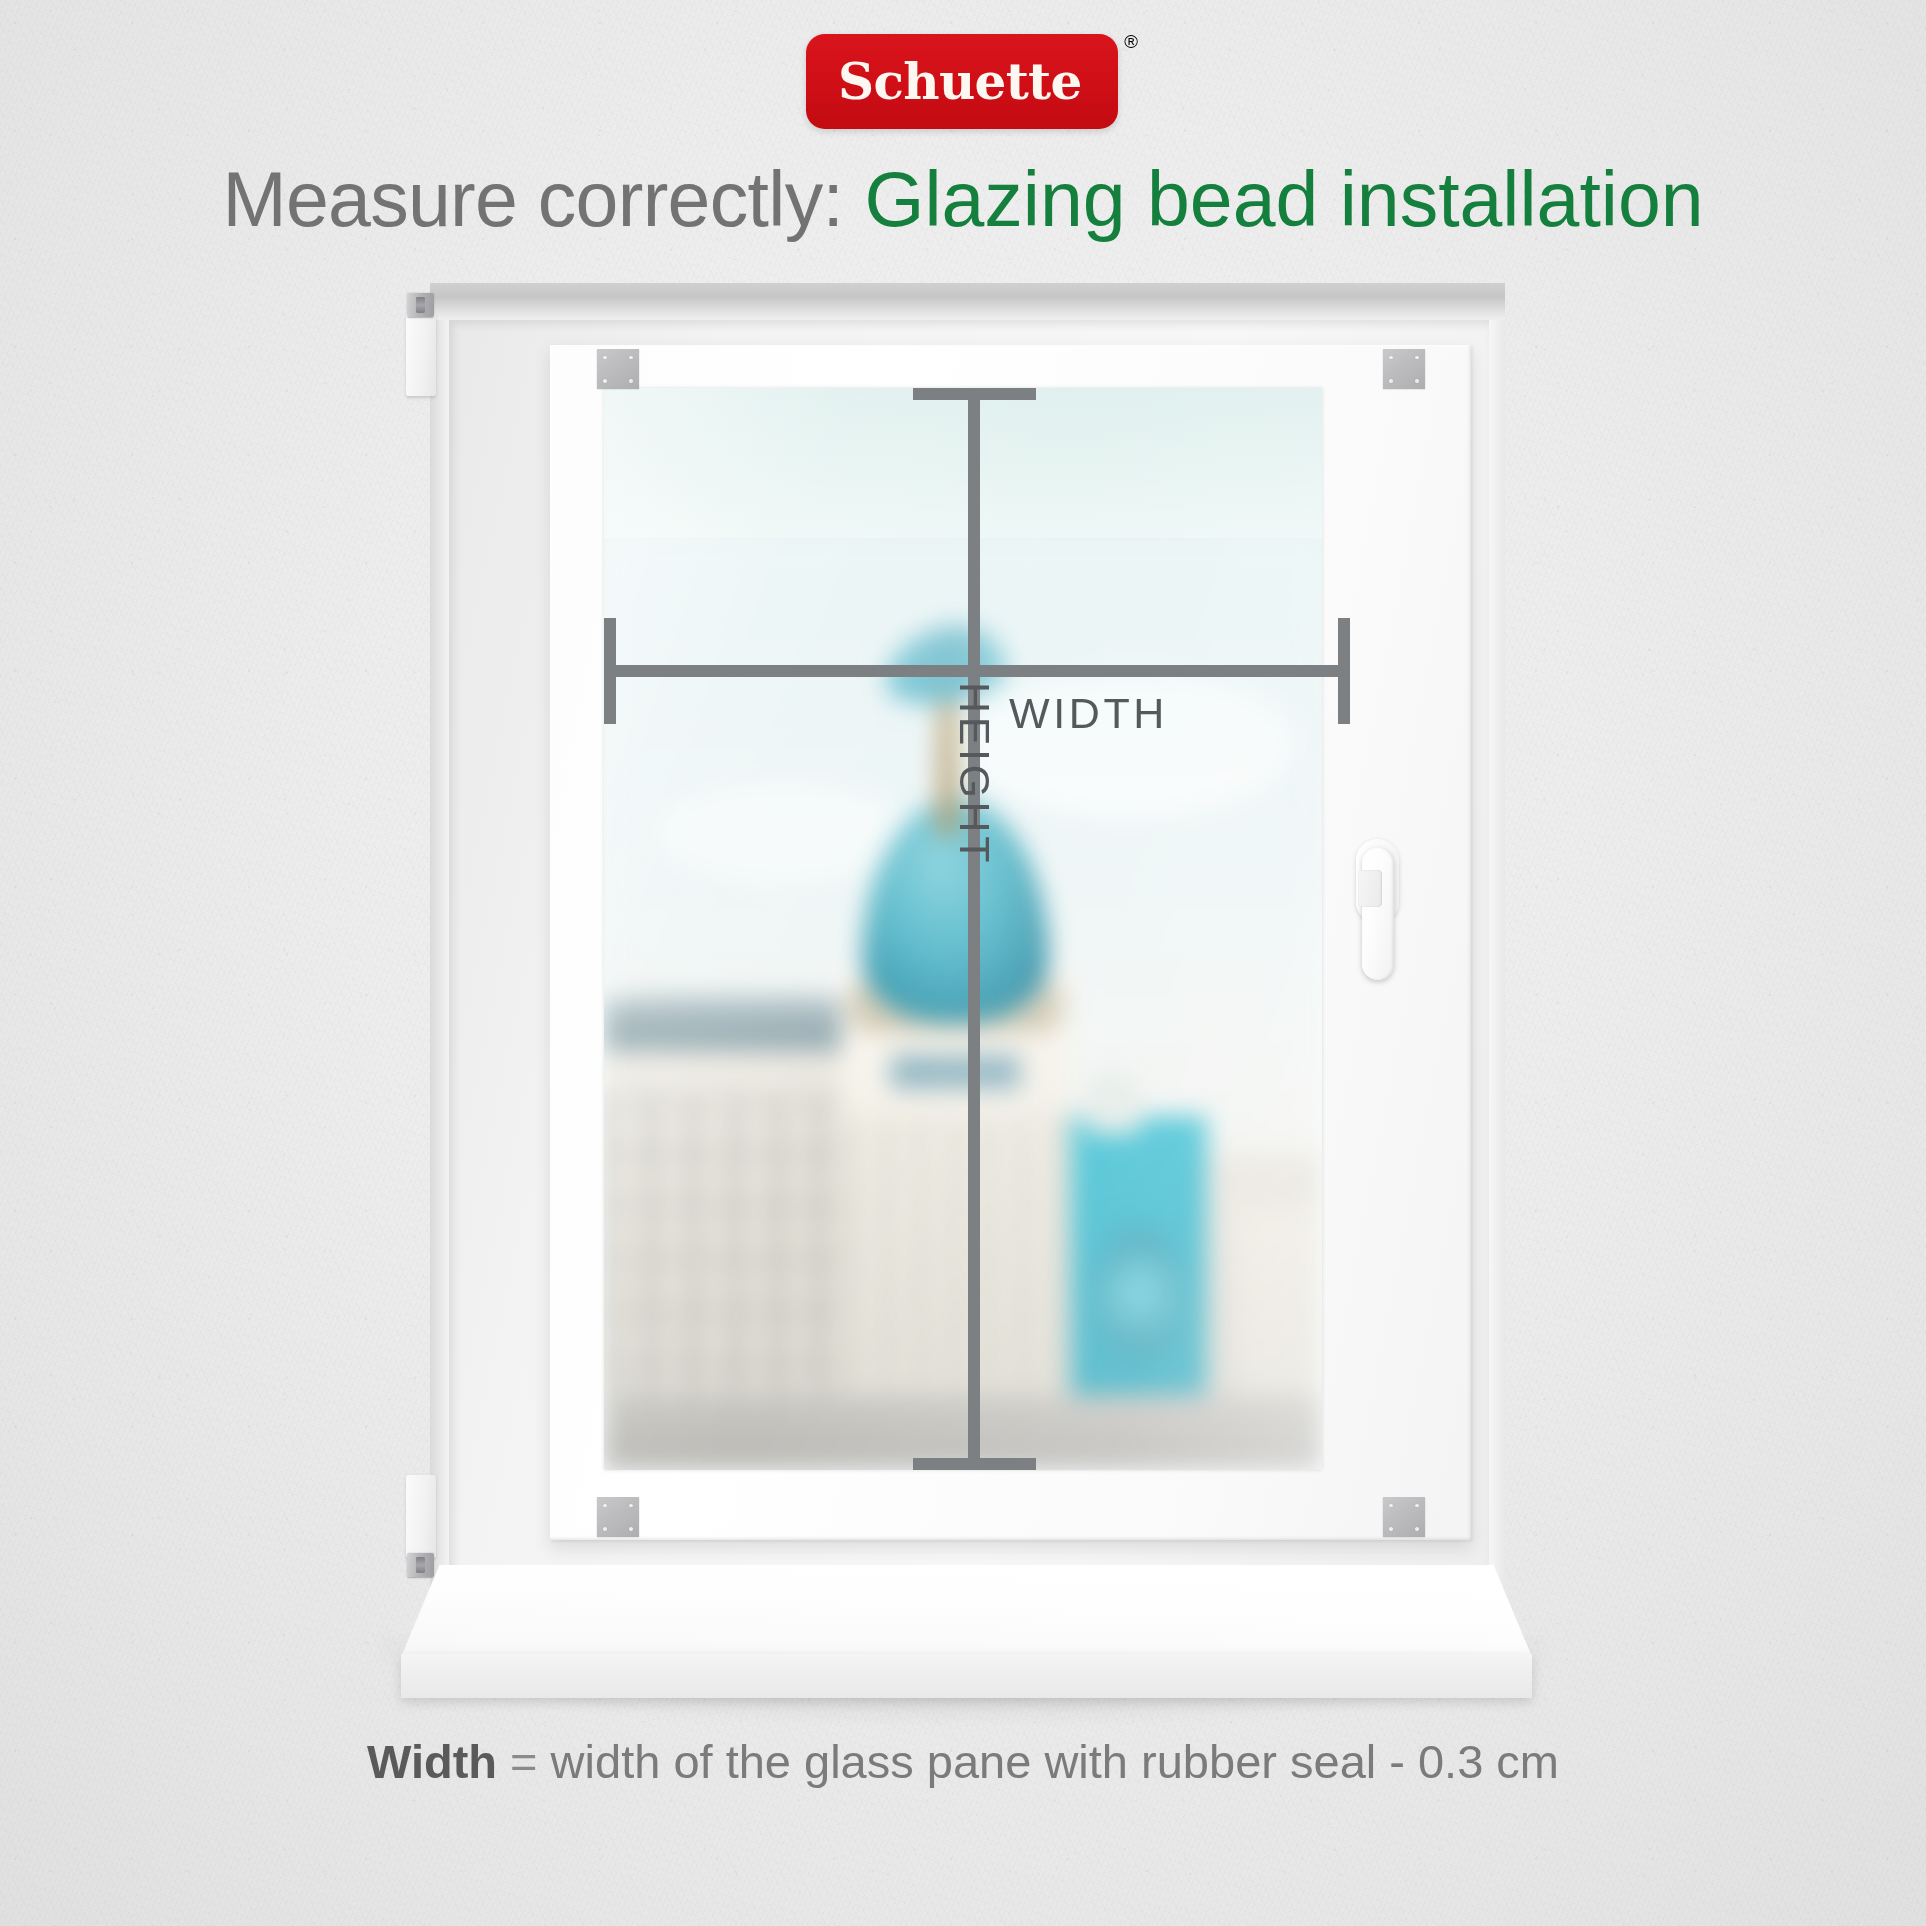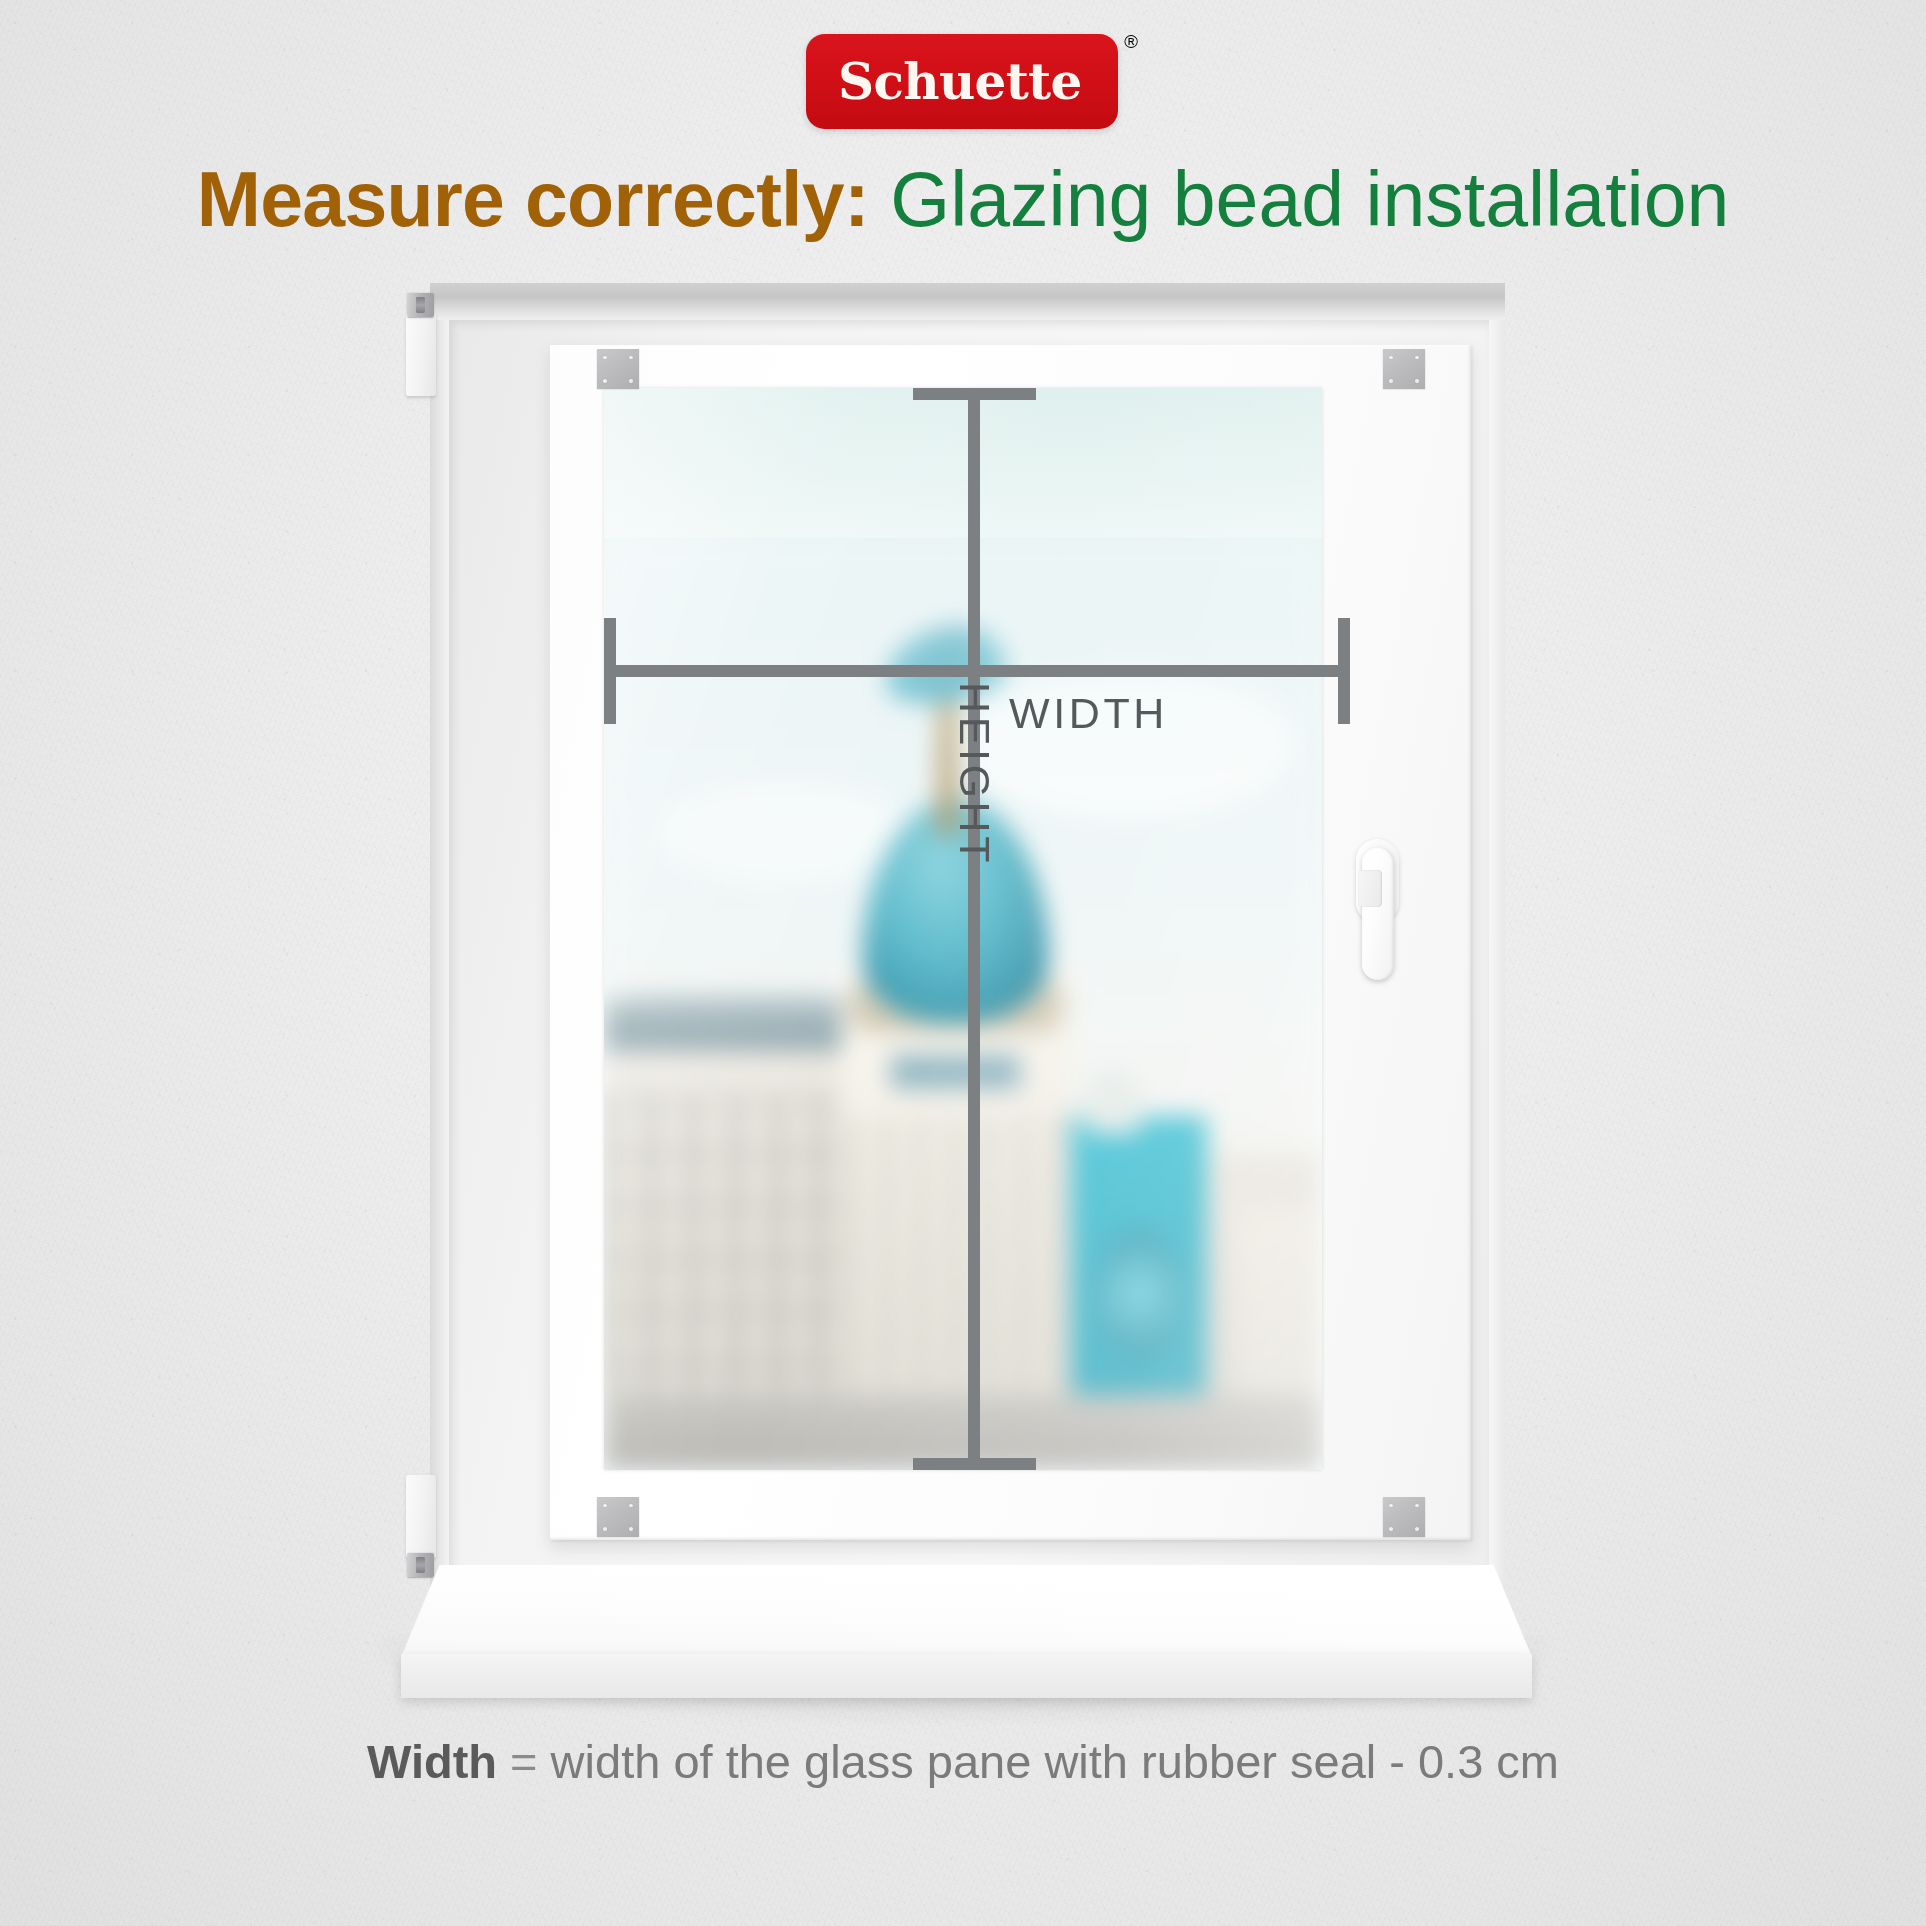--- a/index.html
+++ b/index.html
@@ -64,21 +64,21 @@
 
   
   #headline{
     position:absolute;left:0;right:0;top:159px;
     text-align:center;
     white-space:nowrap;
     font-size:77px;
     line-height:1.05;
     font-family:"Liberation Sans",sans-serif;
   }
-  #headline .hl-strong{color:#a16207;font-weight:bold;letter-spacing:-0.7px;}
+  #headline .hl-strong{color:#737373;font-weight:normal;letter-spacing:-0.7px;}
   #headline .hl-light{color:#15803d;font-weight:normal;letter-spacing:0px;}
 
   
   #window-group{
     position:absolute;left:430px;top:283px;width:1075px;height:1304px;
   }
 
   
   #reveal{
     position:absolute;left:0;top:0;width:1075px;height:1304px;

